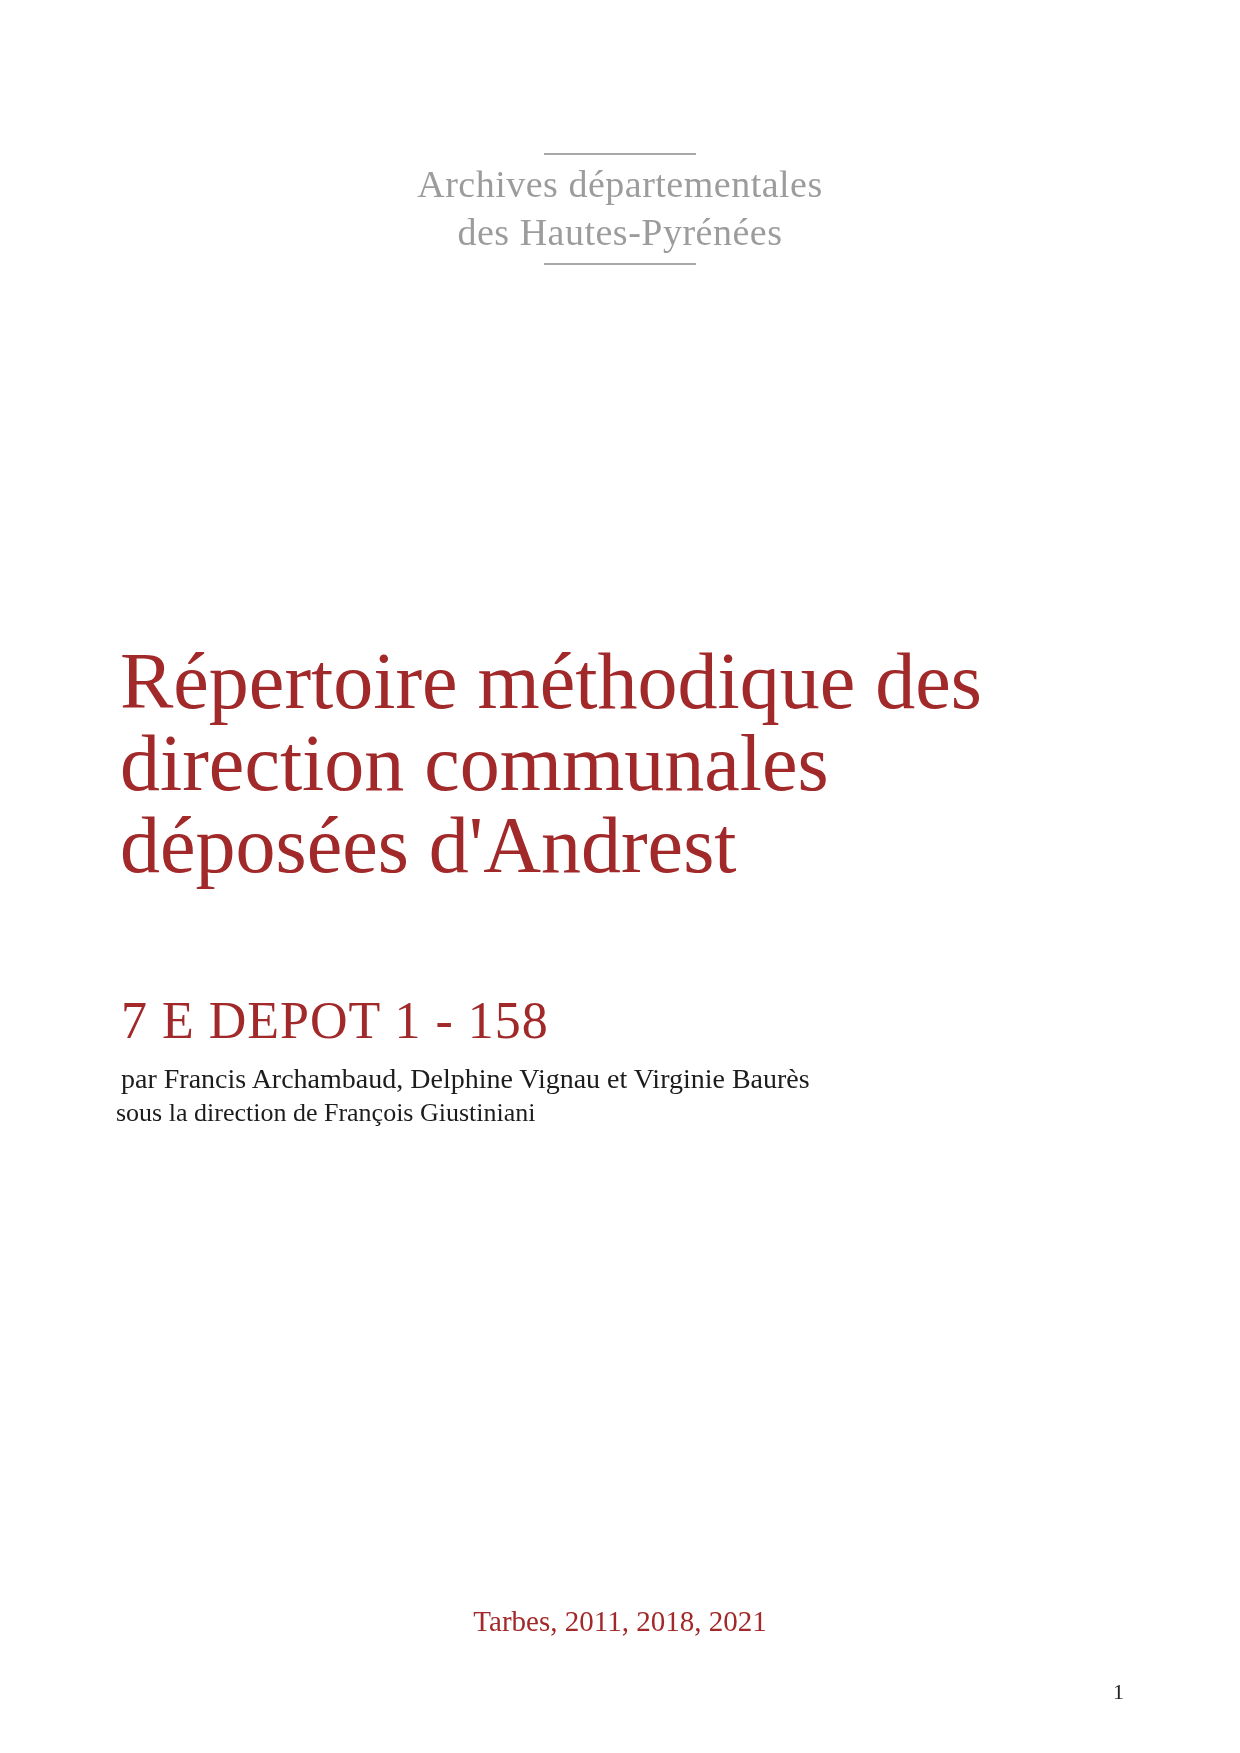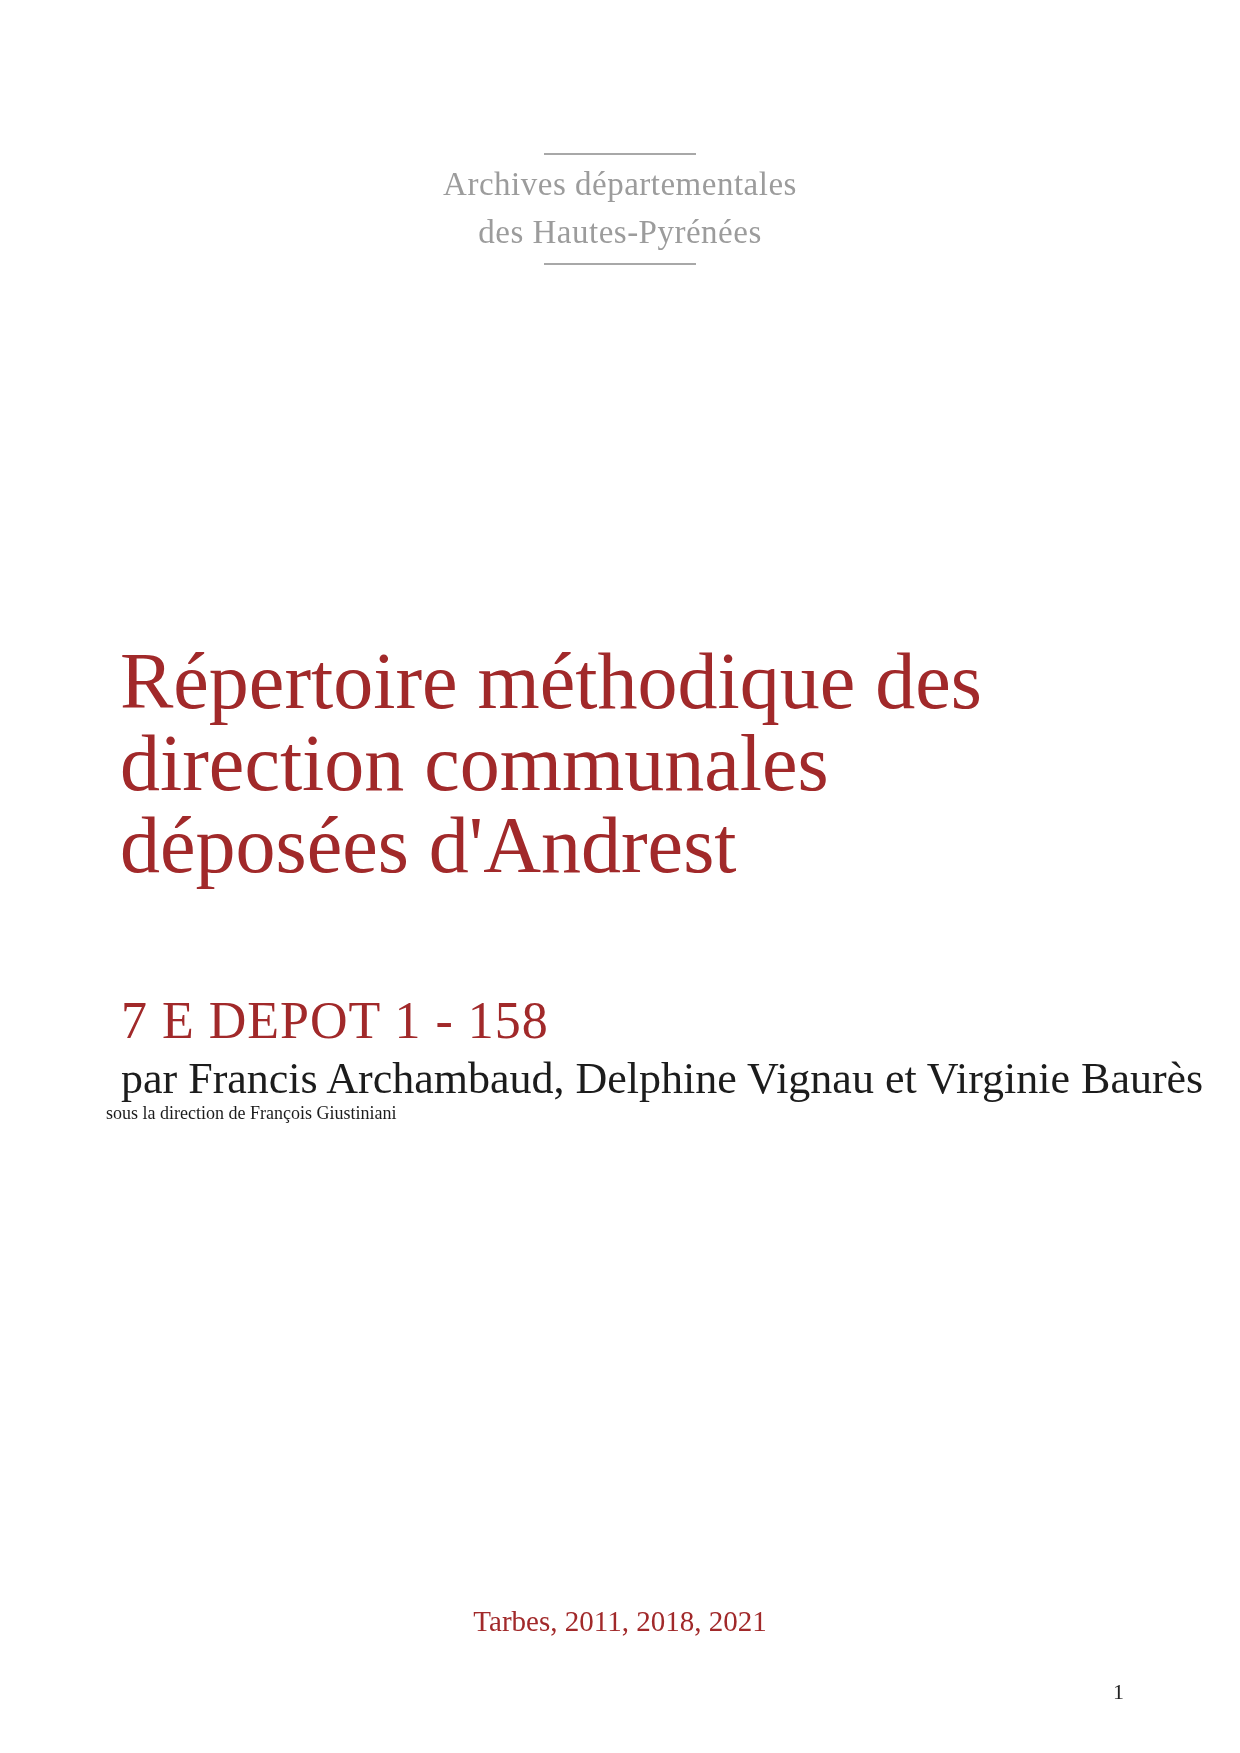--- a/index.html
+++ b/index.html
@@ -24,21 +24,21 @@
   }
   .rule-top { top: 153px; }
   .rule-bottom { top: 263px; }
   .institution {
     position: absolute;
     top: 160px;
     left: 0;
     width: 100%;
     text-align: center;
     color: var(--header-gray, #9c9c9c);
-    font-size: 33px;
+    font-size: 38px;
     line-height: 48px;
     letter-spacing: 0.5px;
   }
   .title-block {
     position: absolute;
     left: 120px;
     top: 640px;
     color: var(--accent-red, #a1292a);
     font-size: 80px;
     line-height: 82px;
@@ -52,30 +52,30 @@
     font-size: 52px;
     line-height: 52px;
     letter-spacing: 1px;
     white-space: nowrap;
   }
   .authors {
     position: absolute;
     left: 121px;
     top: 1057px;
     color: var(--text-black, #1c1c1c);
-    font-size: 44px;
+    font-size: 28px;
     line-height: 44px;
     white-space: nowrap;
   }
   .direction {
     position: absolute;
-    left: 106px;
+    left: 116px;
     top: 1098px;
     color: var(--text-black, #1c1c1c);
-    font-size: 18px;
+    font-size: 26px;
     line-height: 30px;
     white-space: nowrap;
   }
   .imprint {
     position: absolute;
     top: 1604px;
     left: 0;
     width: 100%;
     text-align: center;
     color: var(--accent-red, #a1292a);

